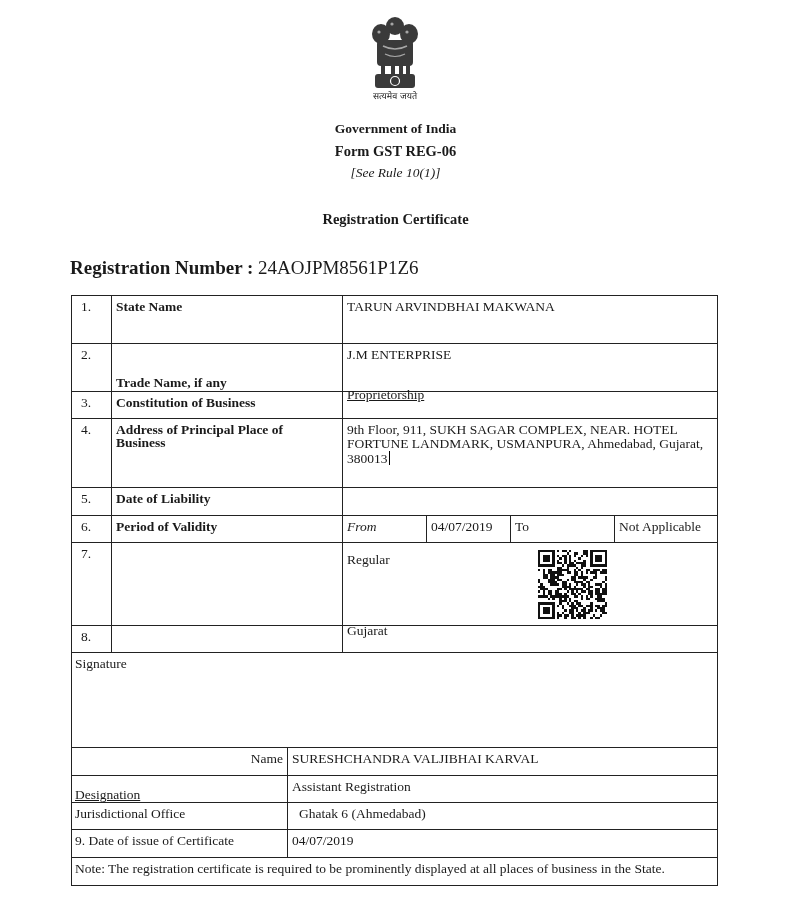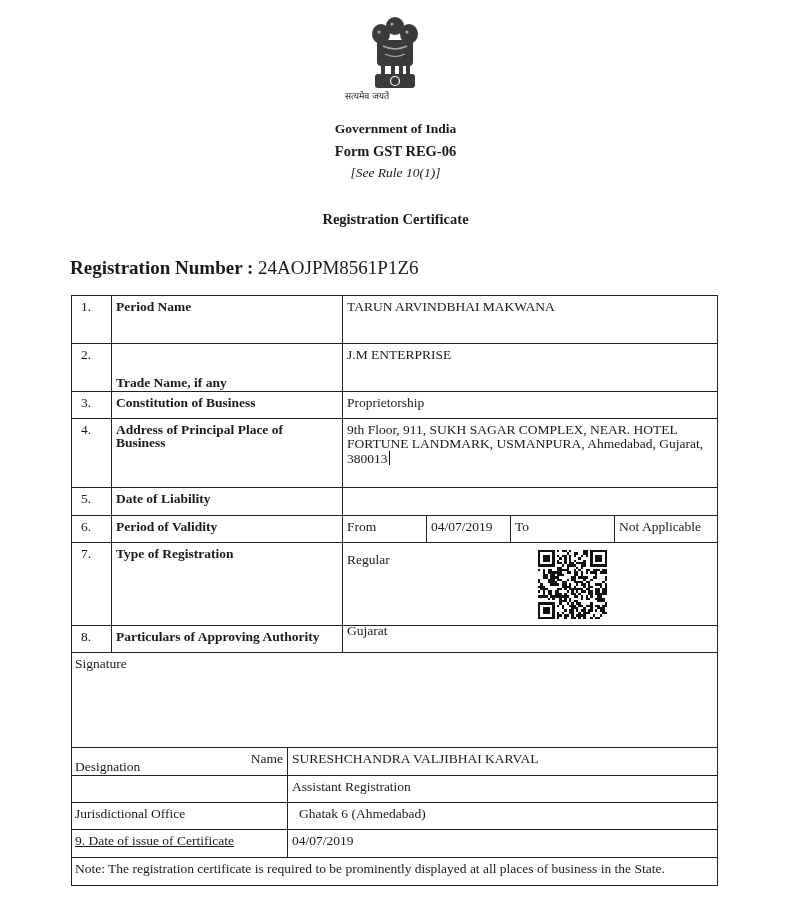--- a/index.html
+++ b/index.html
@@ -46,21 +46,21 @@
     <g fill="#ffffff" opacity="0.55">
       <circle cx="29" cy="12" r="1.6"></circle>
       <circle cx="16" cy="20" r="1.6"></circle>
       <circle cx="44" cy="20" r="1.6"></circle>
       <path d="M20 34 q12 6 24 0" stroke="#fff" stroke-width="1.5" fill="none"></path>
       <path d="M22 42 q10 5 20 0" stroke="#fff" stroke-width="1.2" fill="none"></path>
     </g>
     <circle cx="32" cy="69" r="4.5" fill="none" stroke="#fff" stroke-width="1.2"></circle>
   </svg>
 </div>
-<div style="position:absolute; left:345px; top:89px; width:100px; font-size:9px; font-family:'DejaVu Sans', sans-serif;">सत्यमेव जयते</div>
+<div style="position:absolute; left:345px; top:89px; width:100px; text-align:center; font-size:9px; font-family:'DejaVu Sans', sans-serif;">सत्यमेव जयते</div>
 
 <div class="center gov">Government of India</div>
 <div class="center form">Form GST REG-06</div>
 <div class="center rule">[See Rule 10(1)]</div>
 <div class="center cert">Registration Certificate</div>
 
 <div class="regno">
   <b>Registration Number :</b>
   <span>24AOJPM8561P1Z6</span>
 </div>
@@ -82,64 +82,62 @@
   <div class="hl" style="left:0; width:646px; top:561px;"></div>
 
   <div class="vl" style="left:39px; top:0; height:357px;"></div>
   <div class="vl" style="left:270px; top:0; height:357px;"></div>
   <div class="vl" style="left:354px; top:219px; height:28px;"></div>
   <div class="vl" style="left:438px; top:219px; height:28px;"></div>
   <div class="vl" style="left:542px; top:219px; height:28px;"></div>
   <div class="vl" style="left:215px; top:451px; height:111px;"></div>
 
   <div class="cell num" style="left:0; top:0; width:40px; height:48px;">1.</div>
-  <div class="cell lbl" style="left:40px; top:0; width:230px; height:48px;">Period Name</div>
+  <div class="cell lbl" style="left:40px; top:0; width:230px; height:48px;">State Name</div>
   <div class="cell" style="left:271px; top:0; width:375px; height:48px;">TARUN ARVINDBHAI MAKWANA</div>
 
   <div class="cell num" style="left:0; top:48px; width:40px; height:48px;">2.</div>
   <div class="cell lbl" style="left:40px; top:48px; width:230px; height:48px;margin-top:28px;">Trade Name, if any</div>
   <div class="cell" style="left:271px; top:48px; width:375px; height:48px;">J.M ENTERPRISE</div>
 
   <div class="cell num" style="left:0; top:96px; width:40px; height:27px;">3.</div>
   <div class="cell lbl" style="left:40px; top:96px; width:230px; height:27px;">Constitution of Business</div>
-  <div class="cell" style="left:271px; top:96px; width:375px; height:27px;">Proprietorship</div>
+  <div class="cell" style="left:271px; top:88px; width:375px; height:27px;text-decoration:underline;">Proprietorship</div>
 
   <div class="cell num" style="left:0; top:123px; width:40px; height:69px;">4.</div>
   <div class="cell lbl" style="left:40px; top:123px; width:200px; height:69px; line-height:13px;">Address of Principal Place of Business</div>
   <div class="cell" style="left:271px; top:123px; width:375px; height:69px; line-height:14px;">
     <span>9th Floor, 911, SUKH SAGAR COMPLEX, NEAR. HOTEL FORTUNE LANDMARK, USMANPURA, Ahmedabad, Gujarat, 380013</span><span class="caret"></span>
   </div>
 
   <div class="cell num" style="left:0; top:192px; width:40px; height:28px;">5.</div>
   <div class="cell lbl" style="left:40px; top:192px; width:230px; height:28px;">Date of Liability</div>
   <div class="cell" style="left:271px; top:192px; width:375px; height:28px;"></div>
 
   <div class="cell num" style="left:0; top:220px; width:40px; height:27px;">6.</div>
   <div class="cell lbl" style="left:40px; top:220px; width:230px; height:27px;">Period of Validity</div>
-  <div class="cell" style="left:271px; top:220px; width:84px; height:27px;">From</div>
+  <div class="cell" style="left:271px; top:220px; width:84px; height:27px;font-style:italic;">From</div>
   <div class="cell" style="left:355px; top:220px; width:84px; height:27px;">04/07/2019</div>
   <div class="cell" style="left:439px; top:220px; width:104px; height:27px;">To</div>
   <div class="cell" style="left:543px; top:220px; width:103px; height:27px;">Not Applicable</div>
 
   <div class="cell num" style="left:0; top:247px; width:40px; height:83px;">7.</div>
-  <div class="cell lbl" style="left:40px; top:247px; width:230px; height:83px;">Type of Registration</div>
   <div class="cell" style="left:271px; top:253px; width:120px; height:27px;">Regular</div>
   <svg class="qr" id="qr" viewBox="0 0 29 29" shape-rendering="crispEdges">
       <path d="M8 0h1v1h-1zM10 0h1v1h-1zM11 0h1v1h-1zM13 0h1v1h-1zM19 0h1v1h-1zM20 0h1v1h-1zM12 1h1v1h-1zM15 1h1v1h-1zM16 1h1v1h-1zM19 1h1v1h-1zM20 1h1v1h-1zM8 2h1v1h-1zM10 2h1v1h-1zM11 2h1v1h-1zM13 2h1v1h-1zM15 2h1v1h-1zM18 2h1v1h-1zM20 2h1v1h-1zM9 3h1v1h-1zM11 3h1v1h-1zM13 3h1v1h-1zM17 3h1v1h-1zM8 4h1v1h-1zM11 4h1v1h-1zM13 4h1v1h-1zM15 4h1v1h-1zM19 4h1v1h-1zM8 5h1v1h-1zM9 5h1v1h-1zM11 5h1v1h-1zM13 5h1v1h-1zM14 5h1v1h-1zM16 5h1v1h-1zM17 5h1v1h-1zM18 5h1v1h-1zM19 5h1v1h-1zM10 6h1v1h-1zM12 6h1v1h-1zM13 6h1v1h-1zM14 6h1v1h-1zM15 6h1v1h-1zM18 6h1v1h-1zM19 6h1v1h-1zM8 7h1v1h-1zM9 7h1v1h-1zM12 7h1v1h-1zM16 7h1v1h-1zM18 7h1v1h-1zM0 8h1v1h-1zM2 8h1v1h-1zM4 8h1v1h-1zM5 8h1v1h-1zM8 8h1v1h-1zM9 8h1v1h-1zM10 8h1v1h-1zM11 8h1v1h-1zM12 8h1v1h-1zM15 8h1v1h-1zM17 8h1v1h-1zM20 8h1v1h-1zM21 8h1v1h-1zM23 8h1v1h-1zM24 8h1v1h-1zM25 8h1v1h-1zM27 8h1v1h-1zM28 8h1v1h-1zM2 9h1v1h-1zM4 9h1v1h-1zM5 9h1v1h-1zM6 9h1v1h-1zM7 9h1v1h-1zM8 9h1v1h-1zM9 9h1v1h-1zM12 9h1v1h-1zM13 9h1v1h-1zM15 9h1v1h-1zM16 9h1v1h-1zM18 9h1v1h-1zM20 9h1v1h-1zM22 9h1v1h-1zM23 9h1v1h-1zM24 9h1v1h-1zM26 9h1v1h-1zM27 9h1v1h-1zM28 9h1v1h-1zM2 10h1v1h-1zM3 10h1v1h-1zM5 10h1v1h-1zM6 10h1v1h-1zM8 10h1v1h-1zM9 10h1v1h-1zM10 10h1v1h-1zM15 10h1v1h-1zM16 10h1v1h-1zM18 10h1v1h-1zM24 10h1v1h-1zM2 11h1v1h-1zM3 11h1v1h-1zM5 11h1v1h-1zM6 11h1v1h-1zM7 11h1v1h-1zM8 11h1v1h-1zM14 11h1v1h-1zM15 11h1v1h-1zM17 11h1v1h-1zM18 11h1v1h-1zM19 11h1v1h-1zM20 11h1v1h-1zM23 11h1v1h-1zM24 11h1v1h-1zM28 11h1v1h-1zM0 12h1v1h-1zM4 12h1v1h-1zM5 12h1v1h-1zM6 12h1v1h-1zM8 12h1v1h-1zM9 12h1v1h-1zM12 12h1v1h-1zM14 12h1v1h-1zM15 12h1v1h-1zM19 12h1v1h-1zM22 12h1v1h-1zM28 12h1v1h-1zM0 13h1v1h-1zM4 13h1v1h-1zM5 13h1v1h-1zM6 13h1v1h-1zM7 13h1v1h-1zM10 13h1v1h-1zM11 13h1v1h-1zM15 13h1v1h-1zM16 13h1v1h-1zM17 13h1v1h-1zM18 13h1v1h-1zM20 13h1v1h-1zM21 13h1v1h-1zM27 13h1v1h-1zM1 14h1v1h-1zM5 14h1v1h-1zM6 14h1v1h-1zM7 14h1v1h-1zM8 14h1v1h-1zM10 14h1v1h-1zM11 14h1v1h-1zM13 14h1v1h-1zM16 14h1v1h-1zM18 14h1v1h-1zM19 14h1v1h-1zM21 14h1v1h-1zM24 14h1v1h-1zM25 14h1v1h-1zM26 14h1v1h-1zM28 14h1v1h-1zM0 15h1v1h-1zM1 15h1v1h-1zM2 15h1v1h-1zM10 15h1v1h-1zM11 15h1v1h-1zM12 15h1v1h-1zM13 15h1v1h-1zM15 15h1v1h-1zM19 15h1v1h-1zM21 15h1v1h-1zM22 15h1v1h-1zM26 15h1v1h-1zM28 15h1v1h-1zM1 16h1v1h-1zM2 16h1v1h-1zM3 16h1v1h-1zM8 16h1v1h-1zM9 16h1v1h-1zM11 16h1v1h-1zM13 16h1v1h-1zM14 16h1v1h-1zM15 16h1v1h-1zM16 16h1v1h-1zM17 16h1v1h-1zM18 16h1v1h-1zM20 16h1v1h-1zM21 16h1v1h-1zM24 16h1v1h-1zM25 16h1v1h-1zM27 16h1v1h-1zM28 16h1v1h-1zM0 17h1v1h-1zM2 17h1v1h-1zM4 17h1v1h-1zM5 17h1v1h-1zM7 17h1v1h-1zM8 17h1v1h-1zM12 17h1v1h-1zM14 17h1v1h-1zM16 17h1v1h-1zM18 17h1v1h-1zM19 17h1v1h-1zM21 17h1v1h-1zM22 17h1v1h-1zM24 17h1v1h-1zM25 17h1v1h-1zM27 17h1v1h-1zM28 17h1v1h-1zM2 18h1v1h-1zM4 18h1v1h-1zM5 18h1v1h-1zM7 18h1v1h-1zM8 18h1v1h-1zM9 18h1v1h-1zM11 18h1v1h-1zM14 18h1v1h-1zM15 18h1v1h-1zM17 18h1v1h-1zM21 18h1v1h-1zM22 18h1v1h-1zM24 18h1v1h-1zM25 18h1v1h-1zM26 18h1v1h-1zM27 18h1v1h-1zM28 18h1v1h-1zM0 19h1v1h-1zM1 19h1v1h-1zM2 19h1v1h-1zM3 19h1v1h-1zM5 19h1v1h-1zM6 19h1v1h-1zM7 19h1v1h-1zM8 19h1v1h-1zM9 19h1v1h-1zM10 19h1v1h-1zM11 19h1v1h-1zM12 19h1v1h-1zM15 19h1v1h-1zM16 19h1v1h-1zM18 19h1v1h-1zM20 19h1v1h-1zM22 19h1v1h-1zM25 19h1v1h-1zM26 19h1v1h-1zM4 20h1v1h-1zM6 20h1v1h-1zM9 20h1v1h-1zM11 20h1v1h-1zM13 20h1v1h-1zM18 20h1v1h-1zM20 20h1v1h-1zM21 20h1v1h-1zM24 20h1v1h-1zM25 20h1v1h-1zM26 20h1v1h-1zM27 20h1v1h-1zM9 21h1v1h-1zM10 21h1v1h-1zM11 21h1v1h-1zM13 21h1v1h-1zM15 21h1v1h-1zM16 21h1v1h-1zM25 21h1v1h-1zM26 21h1v1h-1zM27 21h1v1h-1zM9 22h1v1h-1zM12 22h1v1h-1zM14 22h1v1h-1zM16 22h1v1h-1zM17 22h1v1h-1zM22 22h1v1h-1zM28 22h1v1h-1zM8 23h1v1h-1zM10 23h1v1h-1zM13 23h1v1h-1zM14 23h1v1h-1zM15 23h1v1h-1zM17 23h1v1h-1zM18 23h1v1h-1zM20 23h1v1h-1zM21 23h1v1h-1zM22 23h1v1h-1zM24 23h1v1h-1zM25 23h1v1h-1zM27 23h1v1h-1zM28 23h1v1h-1zM10 24h1v1h-1zM14 24h1v1h-1zM15 24h1v1h-1zM16 24h1v1h-1zM19 24h1v1h-1zM22 24h1v1h-1zM25 24h1v1h-1zM26 24h1v1h-1zM27 24h1v1h-1zM11 25h1v1h-1zM13 25h1v1h-1zM14 25h1v1h-1zM16 25h1v1h-1zM18 25h1v1h-1zM19 25h1v1h-1zM21 25h1v1h-1zM22 25h1v1h-1zM24 25h1v1h-1zM26 25h1v1h-1zM27 25h1v1h-1zM8 26h1v1h-1zM10 26h1v1h-1zM13 26h1v1h-1zM14 26h1v1h-1zM17 26h1v1h-1zM19 26h1v1h-1zM20 26h1v1h-1zM21 26h1v1h-1zM27 26h1v1h-1zM28 26h1v1h-1zM8 27h1v1h-1zM9 27h1v1h-1zM11 27h1v1h-1zM12 27h1v1h-1zM14 27h1v1h-1zM16 27h1v1h-1zM17 27h1v1h-1zM18 27h1v1h-1zM19 27h1v1h-1zM23 27h1v1h-1zM26 27h1v1h-1zM8 28h1v1h-1zM11 28h1v1h-1zM14 28h1v1h-1zM15 28h1v1h-1zM17 28h1v1h-1zM19 28h1v1h-1zM22 28h1v1h-1zM24 28h1v1h-1zM25 28h1v1h-1zM0 0h7v7h-7z M1 1v5h5v-5z M2 2h3v3h-3zM22 0h7v7h-7z M23 1v5h5v-5z M24 2h3v3h-3zM0 22h7v7h-7z M1 23v5h5v-5z M2 24h3v3h-3z" fill="#111" fill-rule="evenodd"></path>
     </svg>
 
   <div class="cell num" style="left:0; top:330px; width:40px; height:27px;">8.</div>
-  <div class="cell lbl" style="left:40px; top:330px; width:230px; height:27px;">Particulars of Approving Authority</div>
   <div class="cell" style="left:271px; top:324px; width:375px; height:27px;">Gujarat</div>
 
   <div class="cell" style="left:0; top:357px; width:646px; height:95px; padding-left:3px;">Signature</div>
 
   <div class="cell" style="left:0; top:452px; width:215px; height:28px; padding-left:3px;text-align:right;">Name</div>
   <div class="cell" style="left:216px; top:452px; width:430px; height:28px;">SURESHCHANDRA VALJIBHAI KARVAL</div>
-  <div class="cell" style="left:0; top:460px; width:215px; height:27px; padding-left:3px;">Designation</div>
+  <div class="cell" style="left:0; top:488px; width:215px; height:27px; padding-left:3px;text-decoration:underline;">Designation</div>
   <div class="cell" style="left:216px; top:480px; width:430px; height:27px;">Assistant Registration</div>
   <div class="cell" style="left:0; top:507px; width:215px; height:27px; padding-left:3px;">Jurisdictional Office</div>
   <div class="cell" style="left:216px; top:507px; width:430px; height:27px;margin-left:7px;">Ghatak 6 (Ahmedabad)</div>
-  <div class="cell" style="left:0; top:534px; width:215px; height:28px; padding-left:3px;text-decoration:underline;">9. Date of issue of Certificate</div>
+  <div class="cell" style="left:0; top:534px; width:215px; height:28px; padding-left:3px;">9. Date of issue of Certificate</div>
   <div class="cell" style="left:216px; top:534px; width:430px; height:28px;">04/07/2019</div>
 
   <div class="cell" style="left:0; top:562px; width:646px; height:28px; padding-left:3px;">Note: The registration certificate is required to be prominently displayed at all places of business in the State.</div>
 </div>
 
 </body></html>

